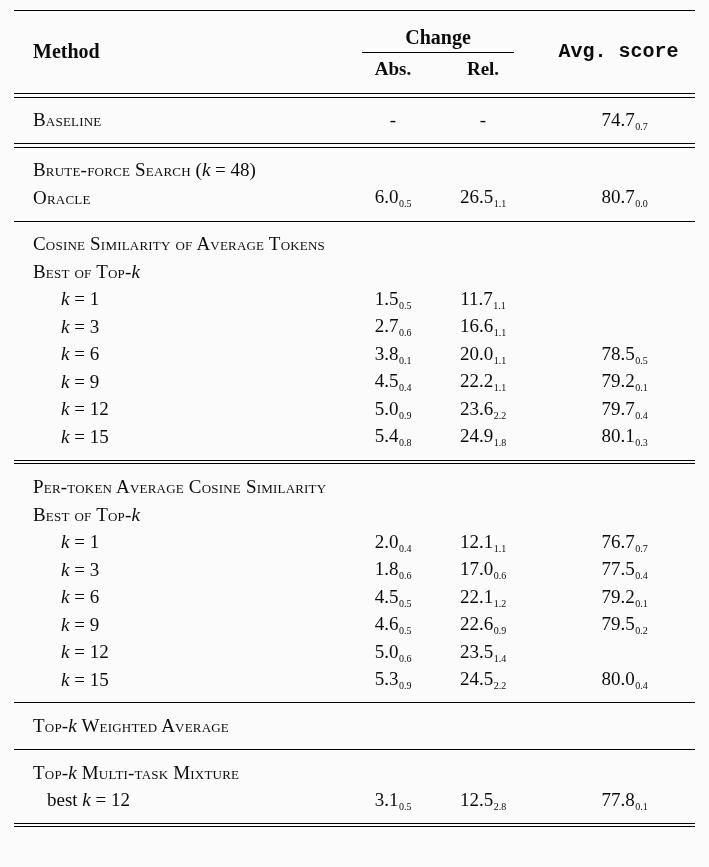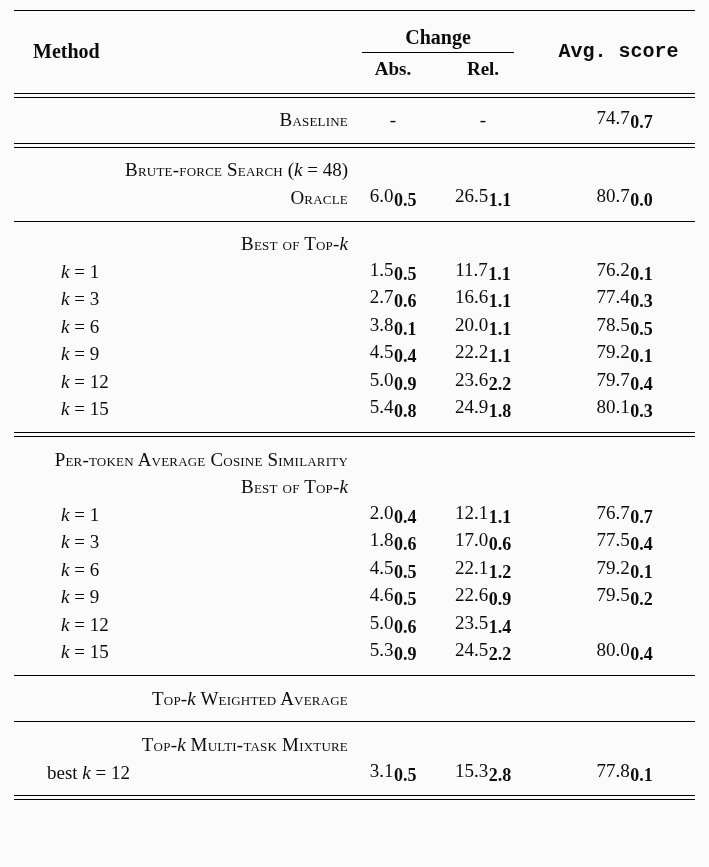--- a/index.html
+++ b/index.html
@@ -33,30 +33,30 @@
 
   .section { padding: 9px 0; }
   .row {
     display: grid;
     grid-template-columns: 334px 90px 90px 1fr;
     height: 27.5px;
     align-items: center;
     font-size: 19px;
   }
   .cell.method { white-space: nowrap; }
-  .indent-0 { padding-left: 19px; text-align: right; }
+  .indent-0 { padding-left: 19px; }
   .indent-1 { padding-left: 33px; }
   .indent-2 { padding-left: 47px; }
   .cell.val { text-align: center; }
   .cell.val.avg { padding-left: 26px; }
 
   .sc    { font-variant: small-caps; letter-spacing: 0.2px; }
   .math  { font-style: italic; }
   .plain { font-style: normal; }
-  .sub   { font-size: 18px; vertical-align: -4px; margin-left: 0.5px; font-weight: bold; }
+  .sub   { font-size: 10px; vertical-align: -4px; margin-left: 0.5px; }
 </style>
 </head>
 <body>
 
 <div class="table-wrap">
   <div class="rule-thick"></div>
 
   <div class="header">
     <div class="h-method">Method</div>
     <div class="h-change-wrap">
@@ -89,36 +89,40 @@
         <div class="row">
           <div class="cell method indent-0"><span class="sc">Oracle</span></div>
           <div class="cell val abs"><span>6.0</span><span class="sub">0.5</span></div>
           <div class="cell val rel"><span>26.5</span><span class="sub">1.1</span></div>
           <div class="cell val avg"><span>80.7</span><span class="sub">0.0</span></div>
         </div>
       </div>
       <div class="rule-single"></div>
       <div class="section">
         <div class="row">
+          <div class="cell method indent-0"><span class="sc">Cosine Similarity of Average Tokens</span></div>
+          <div class="cell val abs"></div>
+          <div class="cell val rel"></div>
+          <div class="cell val avg"></div>
+        </div>
+        <div class="row">
           <div class="cell method indent-0"><span class="sc">Best of Top-</span><span class="math">k</span></div>
           <div class="cell val abs"></div>
           <div class="cell val rel"></div>
           <div class="cell val avg"></div>
         </div>
         <div class="row">
           <div class="cell method indent-2"><span class="math">k</span><span class="plain"> = 1</span></div>
           <div class="cell val abs"><span>1.5</span><span class="sub">0.5</span></div>
           <div class="cell val rel"><span>11.7</span><span class="sub">1.1</span></div>
-          <div class="cell val avg"><span>76.2</span><span class="sub">0.1</span></div>
         </div>
         <div class="row">
           <div class="cell method indent-2"><span class="math">k</span><span class="plain"> = 3</span></div>
           <div class="cell val abs"><span>2.7</span><span class="sub">0.6</span></div>
           <div class="cell val rel"><span>16.6</span><span class="sub">1.1</span></div>
-          <div class="cell val avg"><span>77.4</span><span class="sub">0.3</span></div>
         </div>
         <div class="row">
           <div class="cell method indent-2"><span class="math">k</span><span class="plain"> = 6</span></div>
           <div class="cell val abs"><span>3.8</span><span class="sub">0.1</span></div>
           <div class="cell val rel"><span>20.0</span><span class="sub">1.1</span></div>
           <div class="cell val avg"><span>78.5</span><span class="sub">0.5</span></div>
         </div>
         <div class="row">
           <div class="cell method indent-2"><span class="math">k</span><span class="plain"> = 9</span></div>
           <div class="cell val abs"><span>4.5</span><span class="sub">0.4</span></div>
@@ -201,20 +205,20 @@
       <div class="section">
         <div class="row">
           <div class="cell method indent-0"><span class="sc">Top-</span><span class="math">k</span><span class="sc"> Multi-task Mixture</span></div>
           <div class="cell val abs"></div>
           <div class="cell val rel"></div>
           <div class="cell val avg"></div>
         </div>
         <div class="row">
           <div class="cell method indent-1"><span class="plain">best </span><span class="math">k</span><span class="plain"> = 12</span></div>
           <div class="cell val abs"><span>3.1</span><span class="sub">0.5</span></div>
-          <div class="cell val rel"><span>15.3</span><span class="sub">2.8</span></div>
+          <div class="cell val rel"><span>12.5</span><span class="sub">2.8</span></div>
           <div class="cell val avg"><span>77.8</span><span class="sub">0.1</span></div>
         </div>
       </div>
     </div>
 
   <div class="rule-double"></div>
 </div>
 
 </body></html>

